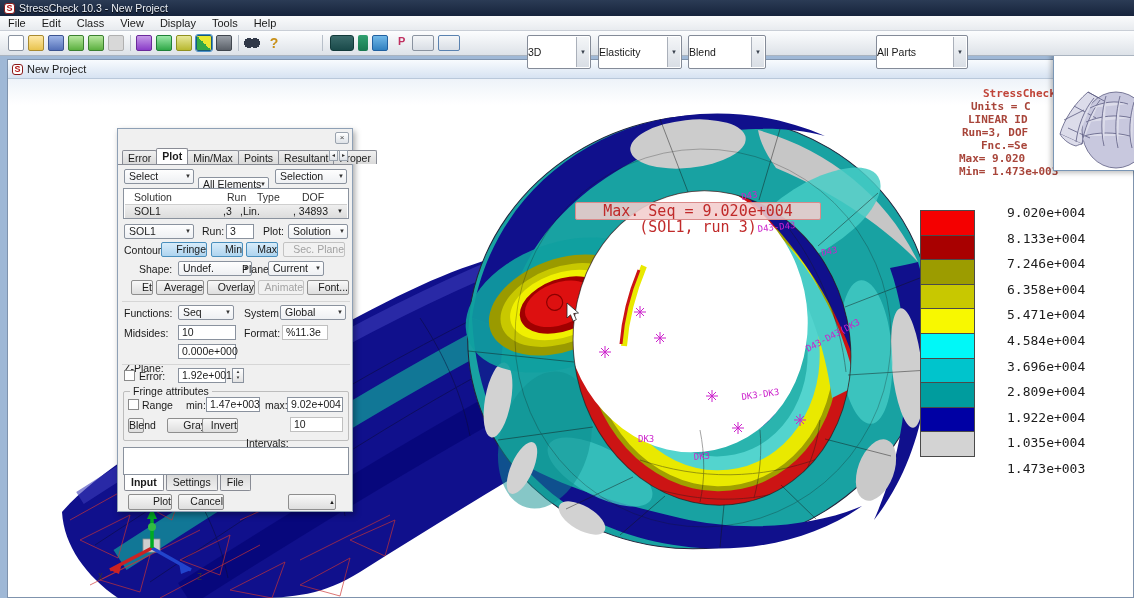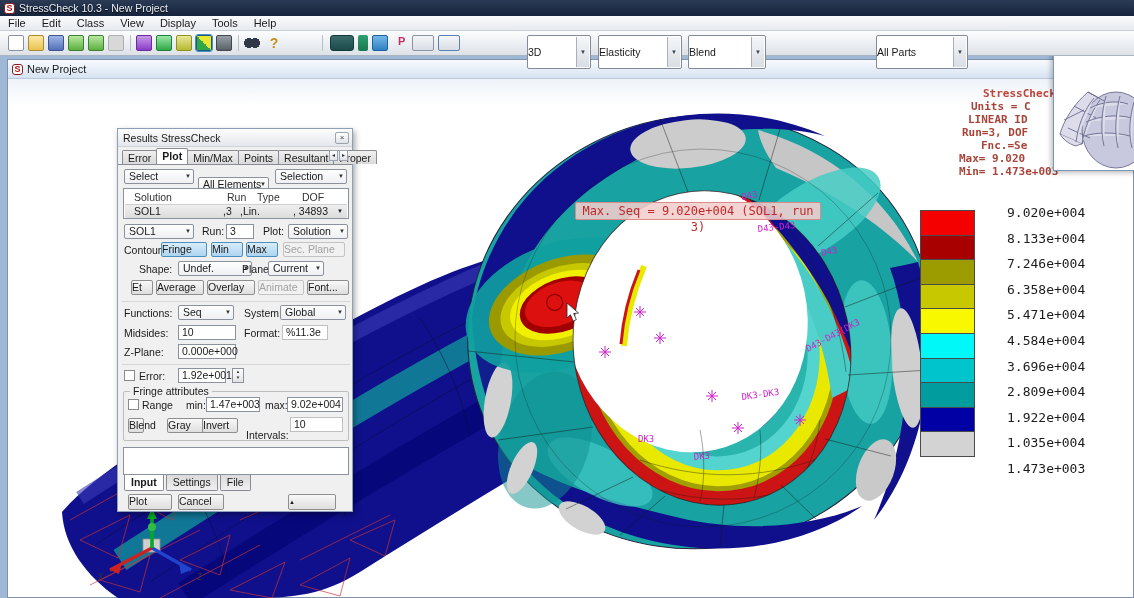--- a/index.html
+++ b/index.html
@@ -48,21 +48,21 @@
   .tab.active { background:#fff; height:16px; font-weight:bold; }
   .tabscroll { position:absolute; top:21px; width:9px; height:11px; border:1px solid #9aa3ae; background:linear-gradient(#fff,#dfe3e8);
     font-size:5px; line-height:9px; text-align:center; color:#333; }
   .dlg-body { position:absolute; left:0; top:35px; right:0; bottom:0; border-top:1px solid #898c95; background:#f0f0f0; }
   .dcombo { position:absolute; height:15px; background:linear-gradient(#fefefe,#eef0f3); border:1px solid #8a929e; border-radius:2px;
     padding-left:4px; font-size:10.5px; line-height:13px; }
   .dcombo .arr { position:absolute; right:2px; top:0; font-size:6px; color:#333; line-height:13px; }
   .dinput { position:absolute; height:15px; background:#fff; border:1px solid #8a929e; padding-left:3px; font-size:10.5px; line-height:13px; }
   .dlabel { position:absolute; font-size:10.5px; line-height:15px; }
   .dbtn { position:absolute; height:15px; background:linear-gradient(#f8f8f8,#dedede); border:1px solid #8e8e8e; border-radius:2px;
-    font-size:10.5px; line-height:13px; text-align:left; }
+    font-size:10.5px; line-height:13px; text-align:right; }
   .dbtn.toggled { background:linear-gradient(#d8ecfa,#aed4ef); border-color:#4a8fbd; }
   .dbtn.disabled { background:#f1f1f1; border-color:#c3c3c3; color:#a2a2a2; }
   .dcheck { position:absolute; width:11px; height:11px; background:#fff; border:1px solid #8a8a8a; }
   .listbox { position:absolute; background:#fff; border:1px solid #8a929e; }
   .fieldset { position:absolute; border:1px solid #bdbdbd; border-radius:2px; }
   .fieldset .legend { position:absolute; top:-7px; left:6px; background:#f0f0f0; padding:0 3px; font-size:10.5px; }
   .btab { border:1px solid #898c95; border-top:none; background:linear-gradient(#dadada,#f0f0f0);
     padding:1px 6px 2px; margin-right:-1px; border-radius:0 0 2px 2px; font-size:10.5px; display:inline-block; }
   .btab.active { background:#fff; font-weight:bold; }
   .spin { position:absolute; width:12px; height:15px; border:1px solid #8a929e; background:linear-gradient(#fff,#e2e2e2);
@@ -70,21 +70,21 @@
 
   
   .legend-swatches { position:absolute; left:920px; top:211px; width:55px; }
   .legend-swatches .sw { width:55px; height:25.6px; border:1px solid #4a4a4a; margin-top:-1px; }
   .legend-label { position:absolute; left:1007px; font-family:"DejaVu Sans Mono", monospace; font-size:13px; color:#1c1c1c; }
 
   
   .info-line { position:absolute; font-family:"DejaVu Sans Mono", monospace; font-size:11px; font-weight:bold; color:#a8453a; white-space:pre; }
   .annotation { position:absolute; left:575px; top:202px; width:246px; height:18px;
     background:rgba(243,205,205,.88); border:1px solid #d98a8a; border-radius:2px;
-    font-family:"DejaVu Sans Mono", monospace; font-size:12px; color:#c02a2a; text-align:center; line-height:16px; }
+    font-family:"DejaVu Sans Mono", monospace; font-size:15px; color:#c02a2a; text-align:center; line-height:16px; }
 
   
   .iconwin { position:absolute; left:1053px; top:20px; width:90px; height:151px; background:#fff;
     border:1px solid #7a96b5; box-shadow:-2px 2px 5px rgba(0,0,0,.25); }
   .iconwin-title { height:17px; background:linear-gradient(#e9f2fb,#c2d6ea); border-bottom:1px solid #9db4cc;
     display:flex; align-items:center; gap:3px; padding:0 3px; font-size:10.5px; }
   .iconwin-min { position:absolute; right:2px; top:3px; width:20px; height:11px; border:1px solid #8ea4bc;
     background:linear-gradient(#fff,#d8e4f0); border-radius:2px; }
   .iconwin-min::after { content:""; position:absolute; left:4px; right:4px; bottom:2px; height:2px; background:#5a708a; }
 
@@ -285,23 +285,20 @@
         <ellipse cx="62" cy="92" rx="34" ry="38" fill="#c8c8de"></ellipse>
         <path d="M34 54 L52 64 M14 90 L36 100 M10 82 L30 72 M20 68 L42 80"></path>
         <path d="M40 60 C 30 72, 24 88, 22 104 M46 62 C 36 76, 30 92, 28 106"></path>
         <path d="M36 70 C 48 64, 62 62, 74 66 M32 84 C 46 78, 62 76, 78 80 M30 98 C 44 94, 60 94, 76 98"></path>
         <path d="M52 58 C 48 72, 46 90, 50 108 M66 58 C 62 74, 60 92, 64 110 M80 64 C 76 78, 74 94, 78 110"></path>
       </g>
     </svg>
   </div>
 
   <div class="dlg">
-    <div class="dlg-title">
-      <span>Results StressCheck</span>
-    </div>
     <div class="dlg-close">×</div>
 
     <div class="tabs">
       <div class="tab">Error</div>
       <div class="tab active">Plot</div>
       <div class="tab">Min/Max</div>
       <div class="tab">Points</div>
       <div class="tab">Resultant</div>
       <div class="tab">Proper</div>
     </div>
@@ -356,42 +353,42 @@
       <span class="dlabel" style="left:6px;top:141px">Functions:</span>
       <div class="dcombo" style="left:60px;top:140px;width:56px"><span>Seq</span><span class="arr">▼</span></div>
       <span class="dlabel" style="left:126px;top:141px">System:</span>
       <div class="dcombo" style="left:162px;top:140px;width:66px"><span>Global</span><span class="arr">▼</span></div>
 
       <span class="dlabel" style="left:6px;top:161px">Midsides:</span>
       <div class="dinput" style="left:60px;top:160px;width:58px">10</div>
       <span class="dlabel" style="left:126px;top:161px">Format:</span>
       <div class="dinput" style="left:164px;top:160px;width:46px;border-color:#c0c0c0">%11.3e</div>
 
-      <span class="dlabel" style="left:6px;top:180px">Z-Plane:</span>
+      <span class="dlabel" style="left:6px;top:196px">Z-Plane:</span>
       <div class="dinput" style="left:60px;top:179px;width:58px">0.000e+000</div>
 
       <div style="position:absolute;left:4px;top:199px;width:228px;border-top:1px solid #d6d6d6"></div>
 
       <div class="dcheck" style="left:6px;top:205px"></div>
       <span class="dlabel" style="left:21px;top:204px">Error:</span>
       <div class="dinput" style="left:60px;top:203px;width:48px">1.92e+001</div>
       <div class="spin" style="left:114px;top:203px">▲<br>▼</div>
 
       <div class="fieldset" style="left:5px;top:226px;width:226px;height:50px">
         <span class="legend">Fringe attributes</span>
         <div class="dcheck" style="left:4px;top:7px"></div>
         <span class="dlabel" style="left:18px;top:6px">Range</span>
         <span class="dlabel" style="left:62px;top:6px">min:</span>
         <div class="dinput" style="left:82px;top:5px;width:54px">1.47e+003</div>
         <span class="dlabel" style="left:141px;top:6px">max:</span>
         <div class="dinput" style="left:163px;top:5px;width:56px">9.02e+004</div>
         <div class="dbtn" style="left:4px;top:26px;width:16px">Blend</div>
         <div class="dbtn" style="left:43px;top:26px;width:40px">Gray</div>
         <div class="dbtn" style="left:78px;top:26px;width:36px">Invert</div>
-        <span class="dlabel" style="left:122px;top:36px">Intervals:</span>
+        <span class="dlabel" style="left:122px;top:44px">Intervals:</span>
         <div class="dinput" style="left:166px;top:25px;width:53px;border-color:#c0c0c0">10</div>
       </div>
 
       <div class="listbox" style="left:5px;top:282px;width:226px;height:28px"></div>
 
       <div style="position:absolute;left:6px;top:310px">
         <span class="btab active">Input</span>
         <span class="btab">Settings</span>
         <span class="btab">File</span>
       </div>

